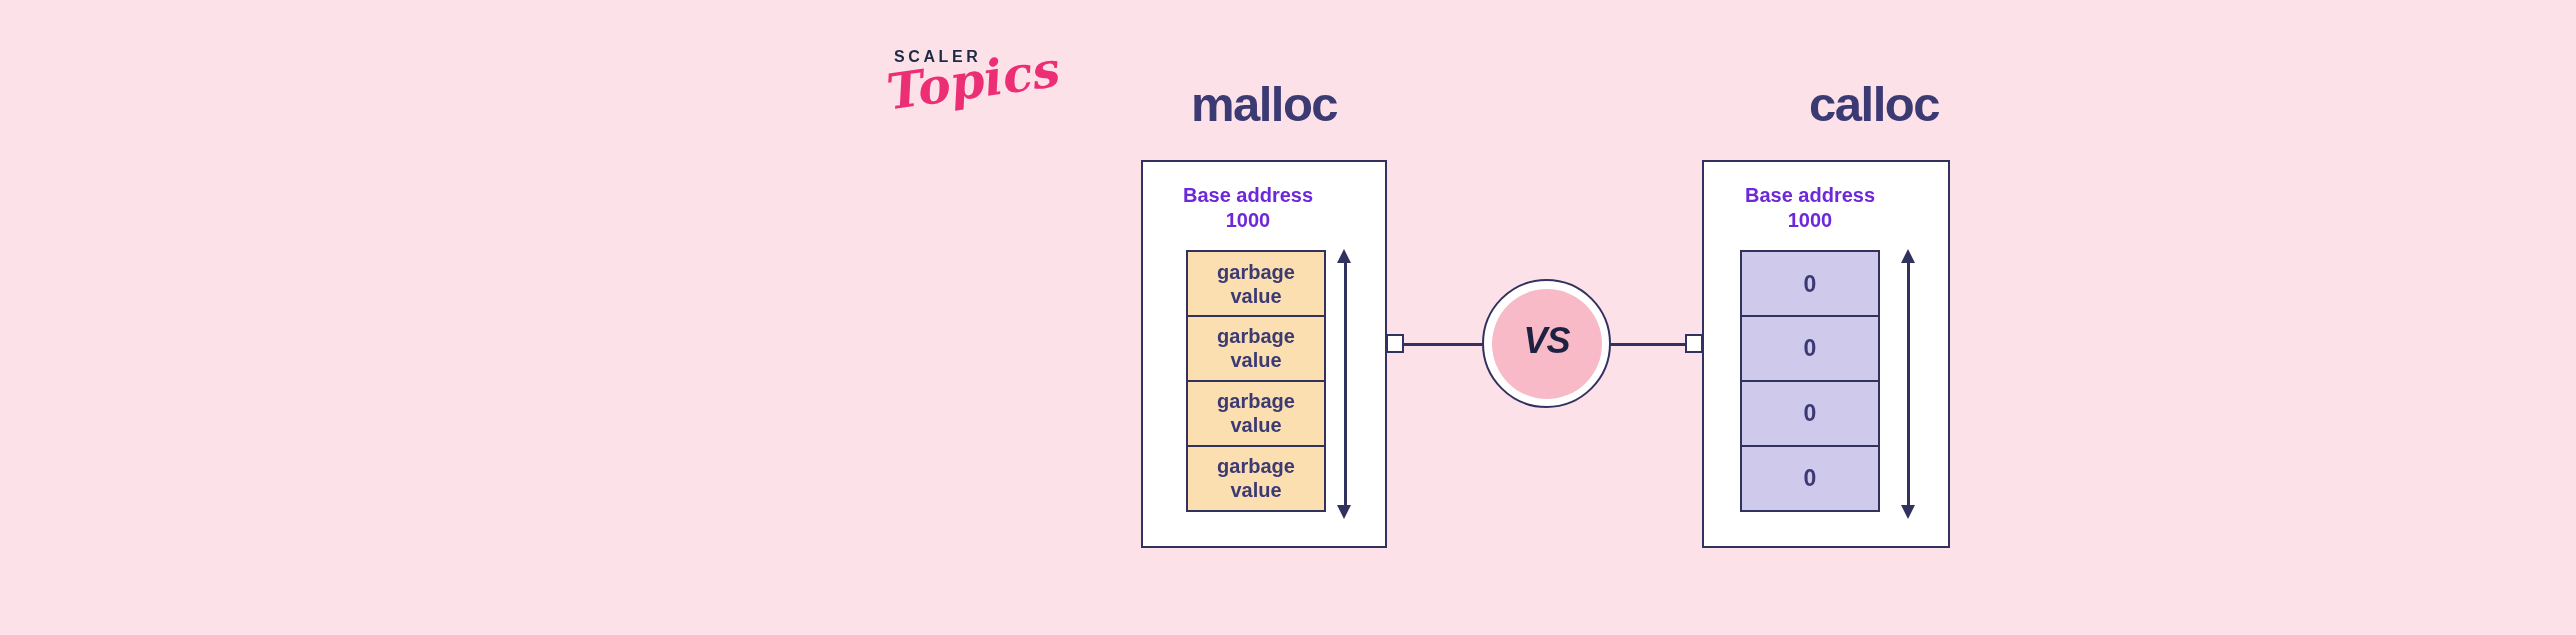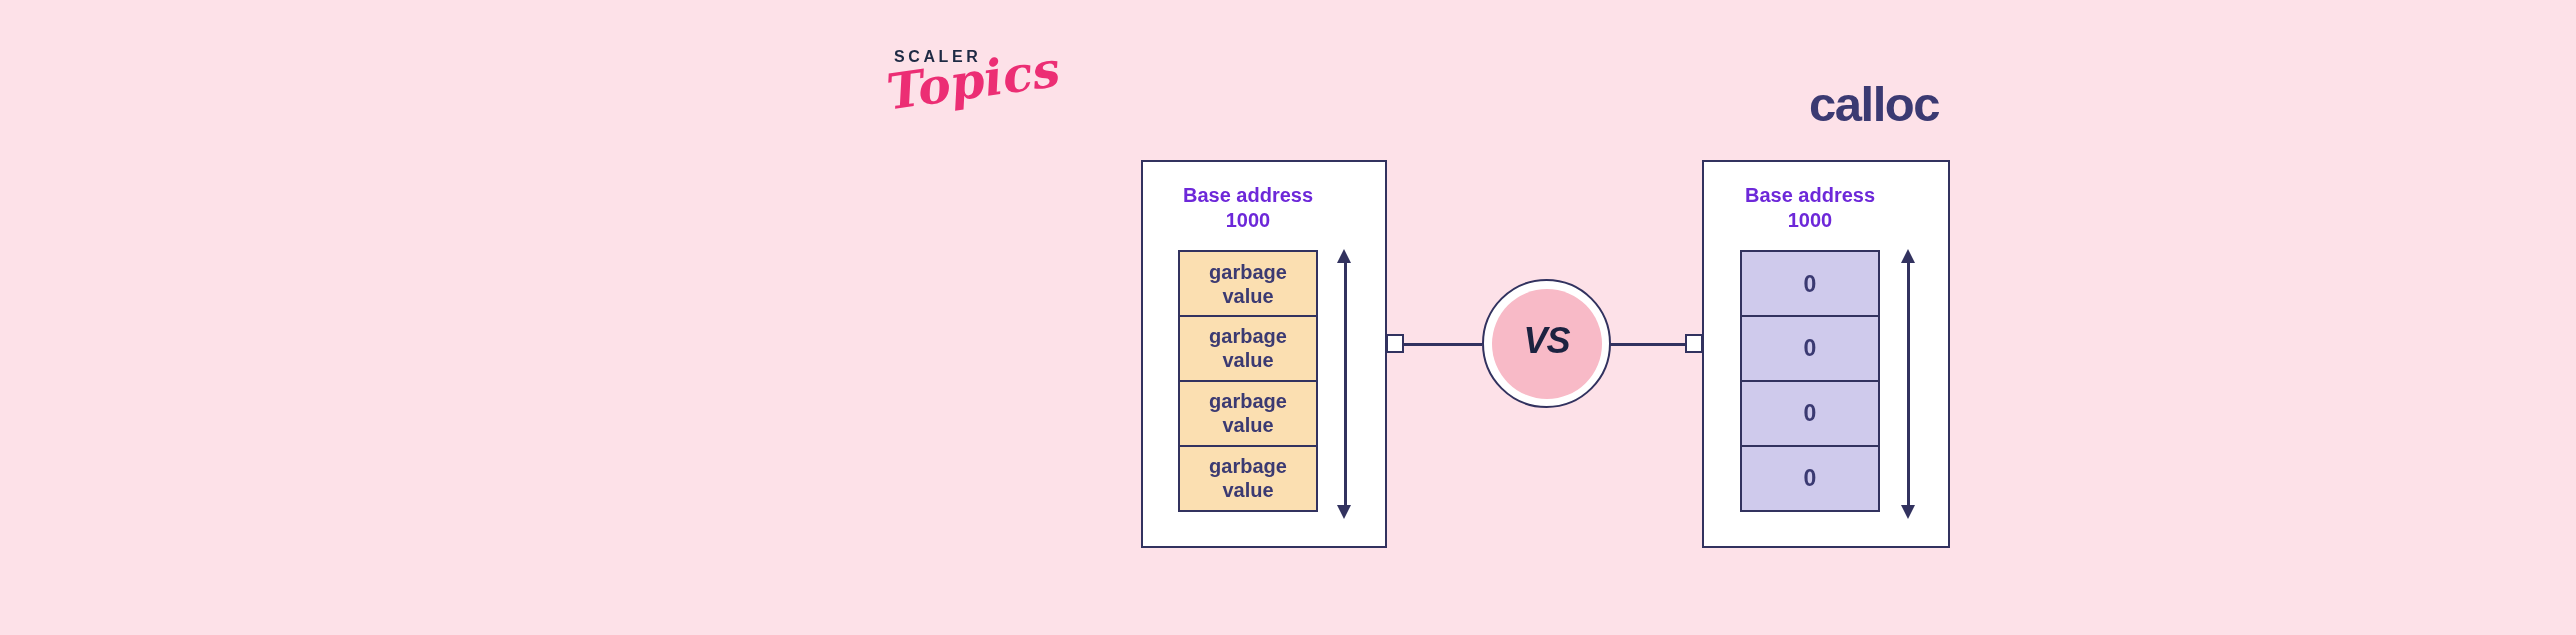--- a/index.html
+++ b/index.html
@@ -56,21 +56,21 @@
     box-sizing:border-box;
     width:140px;height:67px;
     border:2.1px solid #32325f;
     display:flex;align-items:center;justify-content:center;
     text-align:center;
     font-size:20px;line-height:24px;font-weight:700;
     color:#3b3a72;
     white-space:pre-line;
   }
   .cell + .cell{margin-top:-2.1px;}
-  .cells.malloc .cell{background:#fbdfb1;}
+  .cells.malloc .cell{background:#fbdfb1;margin-left:8px;}
   .cells.calloc .cell{background:#cfcaec;font-size:23px;}
   
   .varrow-line{position:absolute;top:258px;width:2.6px;height:253px;background:#32325f;}
   .varrow-line.malloc{left:1344px;}
   .varrow-line.calloc{left:1907px;}
   .tri{position:absolute;width:0;height:0;border-left:7.7px solid transparent;border-right:7.7px solid transparent;}
   .tri.up{border-bottom:14px solid #32325f;top:249px;}
   .tri.down{border-top:14px solid #32325f;top:505px;}
   .tri.malloc{left:1337px;}
   .tri.calloc{left:1901px;}
@@ -105,20 +105,21 @@
 </head>
 <body>
 
 <div class="canvas">
 
   <div class="logo">
     <div class="logo-brand">SCALER</div>
     <div class="logo-sub">Topics</div>
   </div>
 
+  <div class="col-title malloc">malloc</div>
   <div class="membox malloc"></div>
   <div class="base-block malloc">
     <div>Base address</div>
     <div>1000</div>
   </div>
   <div class="cells malloc">
     <div class="cell">garbage
 value</div>
     <div class="cell">garbage
 value</div>

